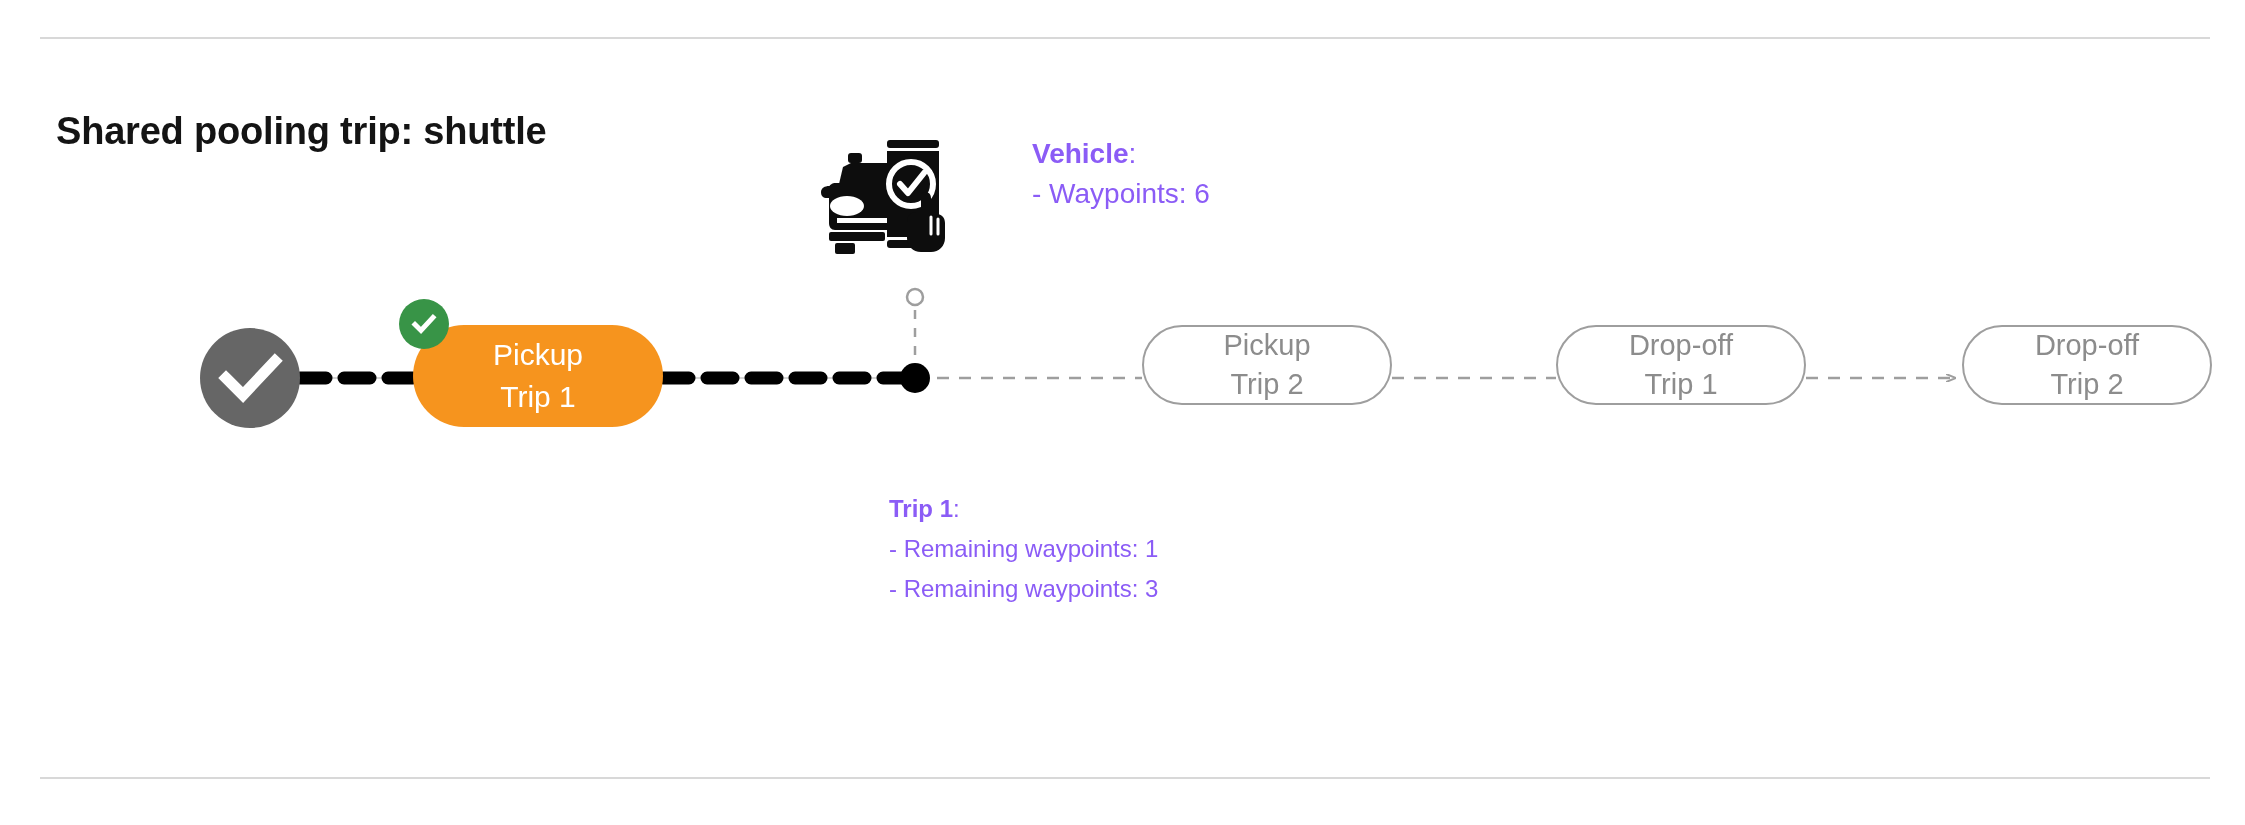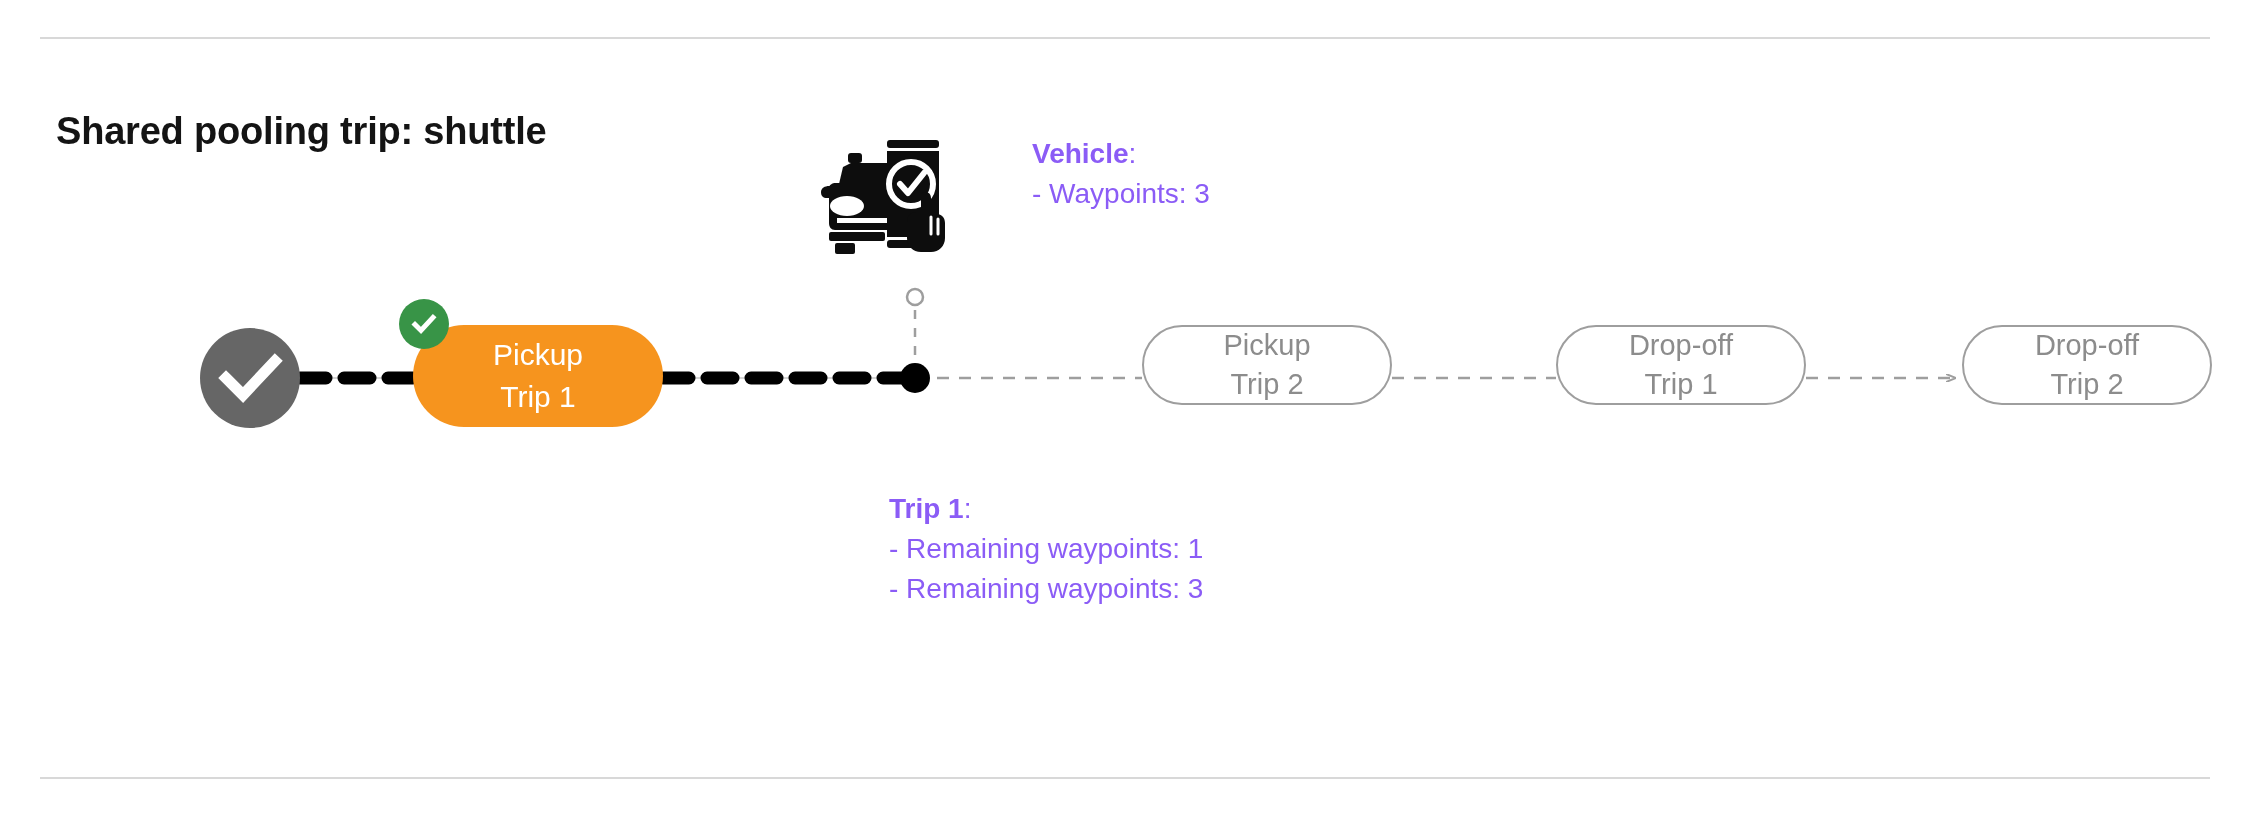--- a/index.html
+++ b/index.html
@@ -166,21 +166,21 @@
   #vehicle-annotation {
     left: 1032px;
     top: 134px;
     font-size: 28px;
     line-height: 40px;
   }
 
   #trip-annotation {
     left: 889px;
     top: 489px;
-    font-size: 28px;
+    font-size: 24px;
     line-height: 40px;
   }
 </style>
 </head>
 <body>
 
 <div id="canvas">
 
   <div class="divider" id="divider-top"></div>
   <div class="divider" id="divider-bottom"></div>
@@ -269,21 +269,21 @@
 
       <path d="M104 72 C108 68 114 70 114 76 L114 92 L119 92 C124 92 128 95 128 101
                L128 116 C128 124 122 130 114 130 L104 130 C96 130 90 124 90 116
                L90 100 C90 94 94 90 99 90 L104 90 Z"></path>
       <path d="M114 95 L114 112 M121 97 L121 112" stroke="#ffffff" stroke-width="3" fill="none" stroke-linecap="round"></path>
     </g>
   </svg>
 
   <div class="annotation" id="vehicle-annotation">
     <span class="ann-line"><span class="ann-head">Vehicle</span><span>:</span></span>
-    <span class="ann-line">- Waypoints: 3</span>
+    <span class="ann-line">- Waypoints: 6</span>
   </div>
 
   <div class="annotation" id="trip-annotation">
     <span class="ann-line"><span class="ann-head">Trip 1</span><span>:</span></span>
     <span class="ann-line">- Remaining waypoints: 1</span>
     <span class="ann-line">- Remaining waypoints: 3</span>
   </div>
 
 </div>
 

